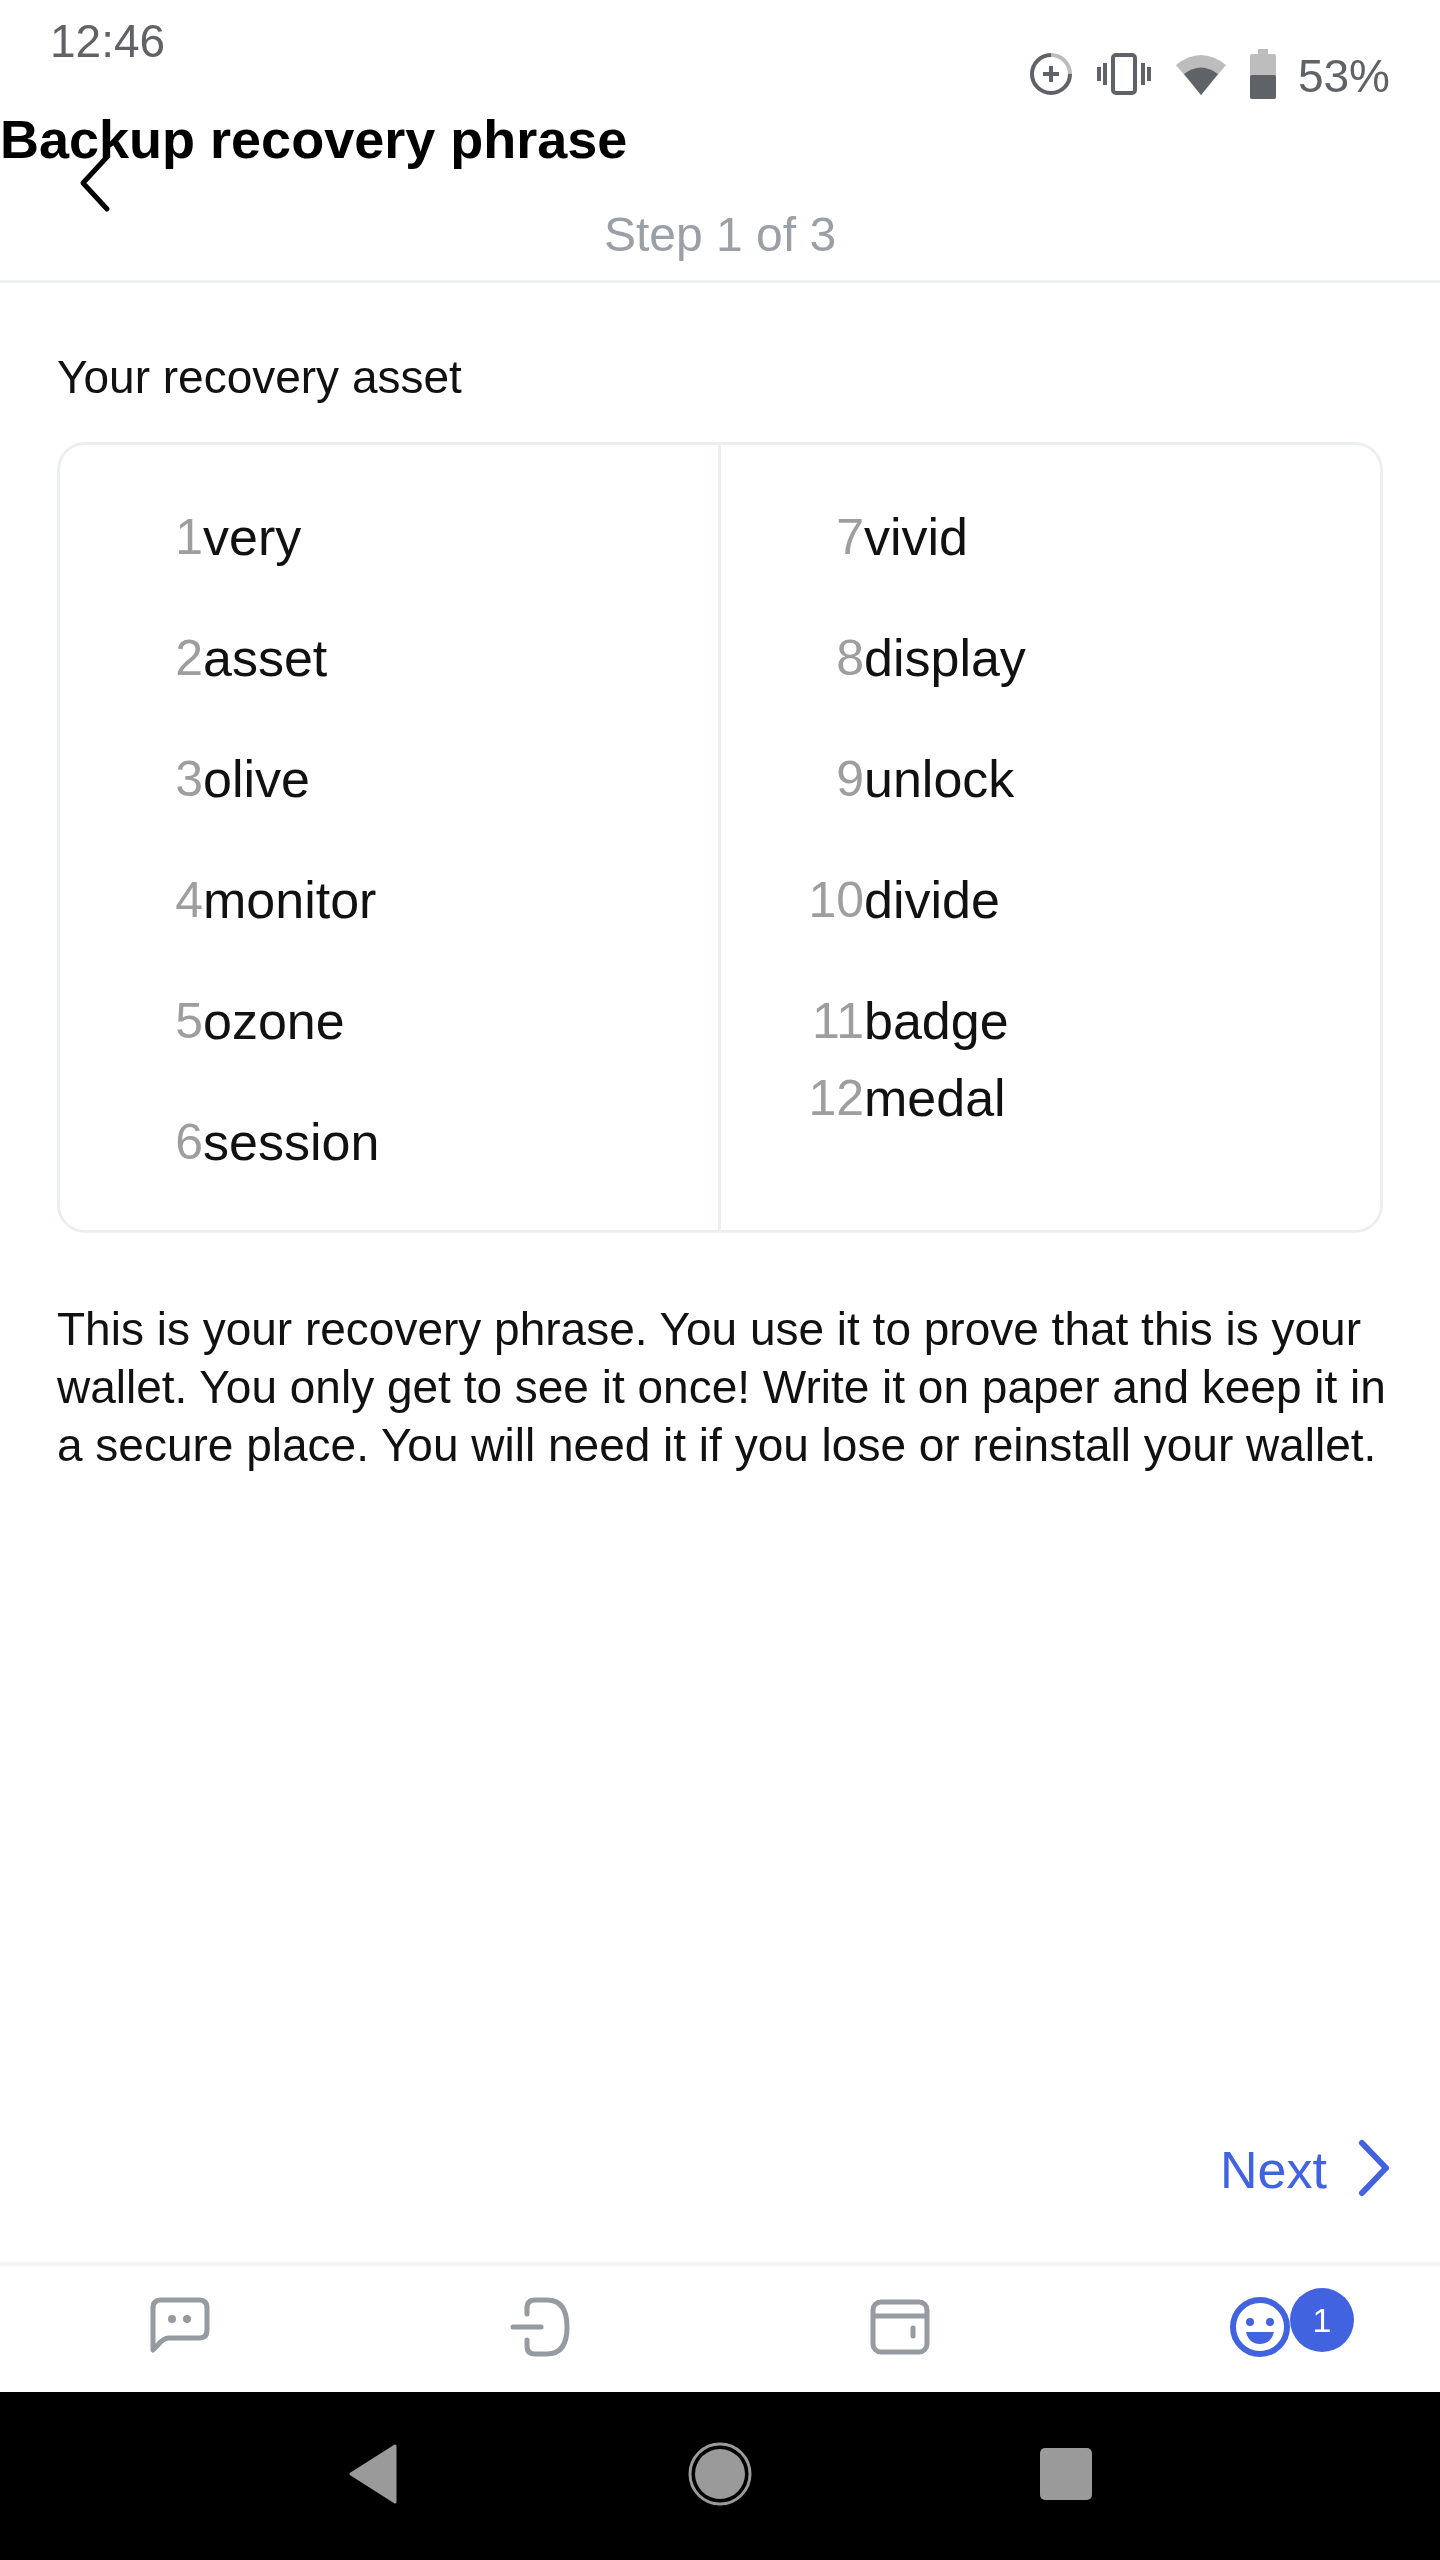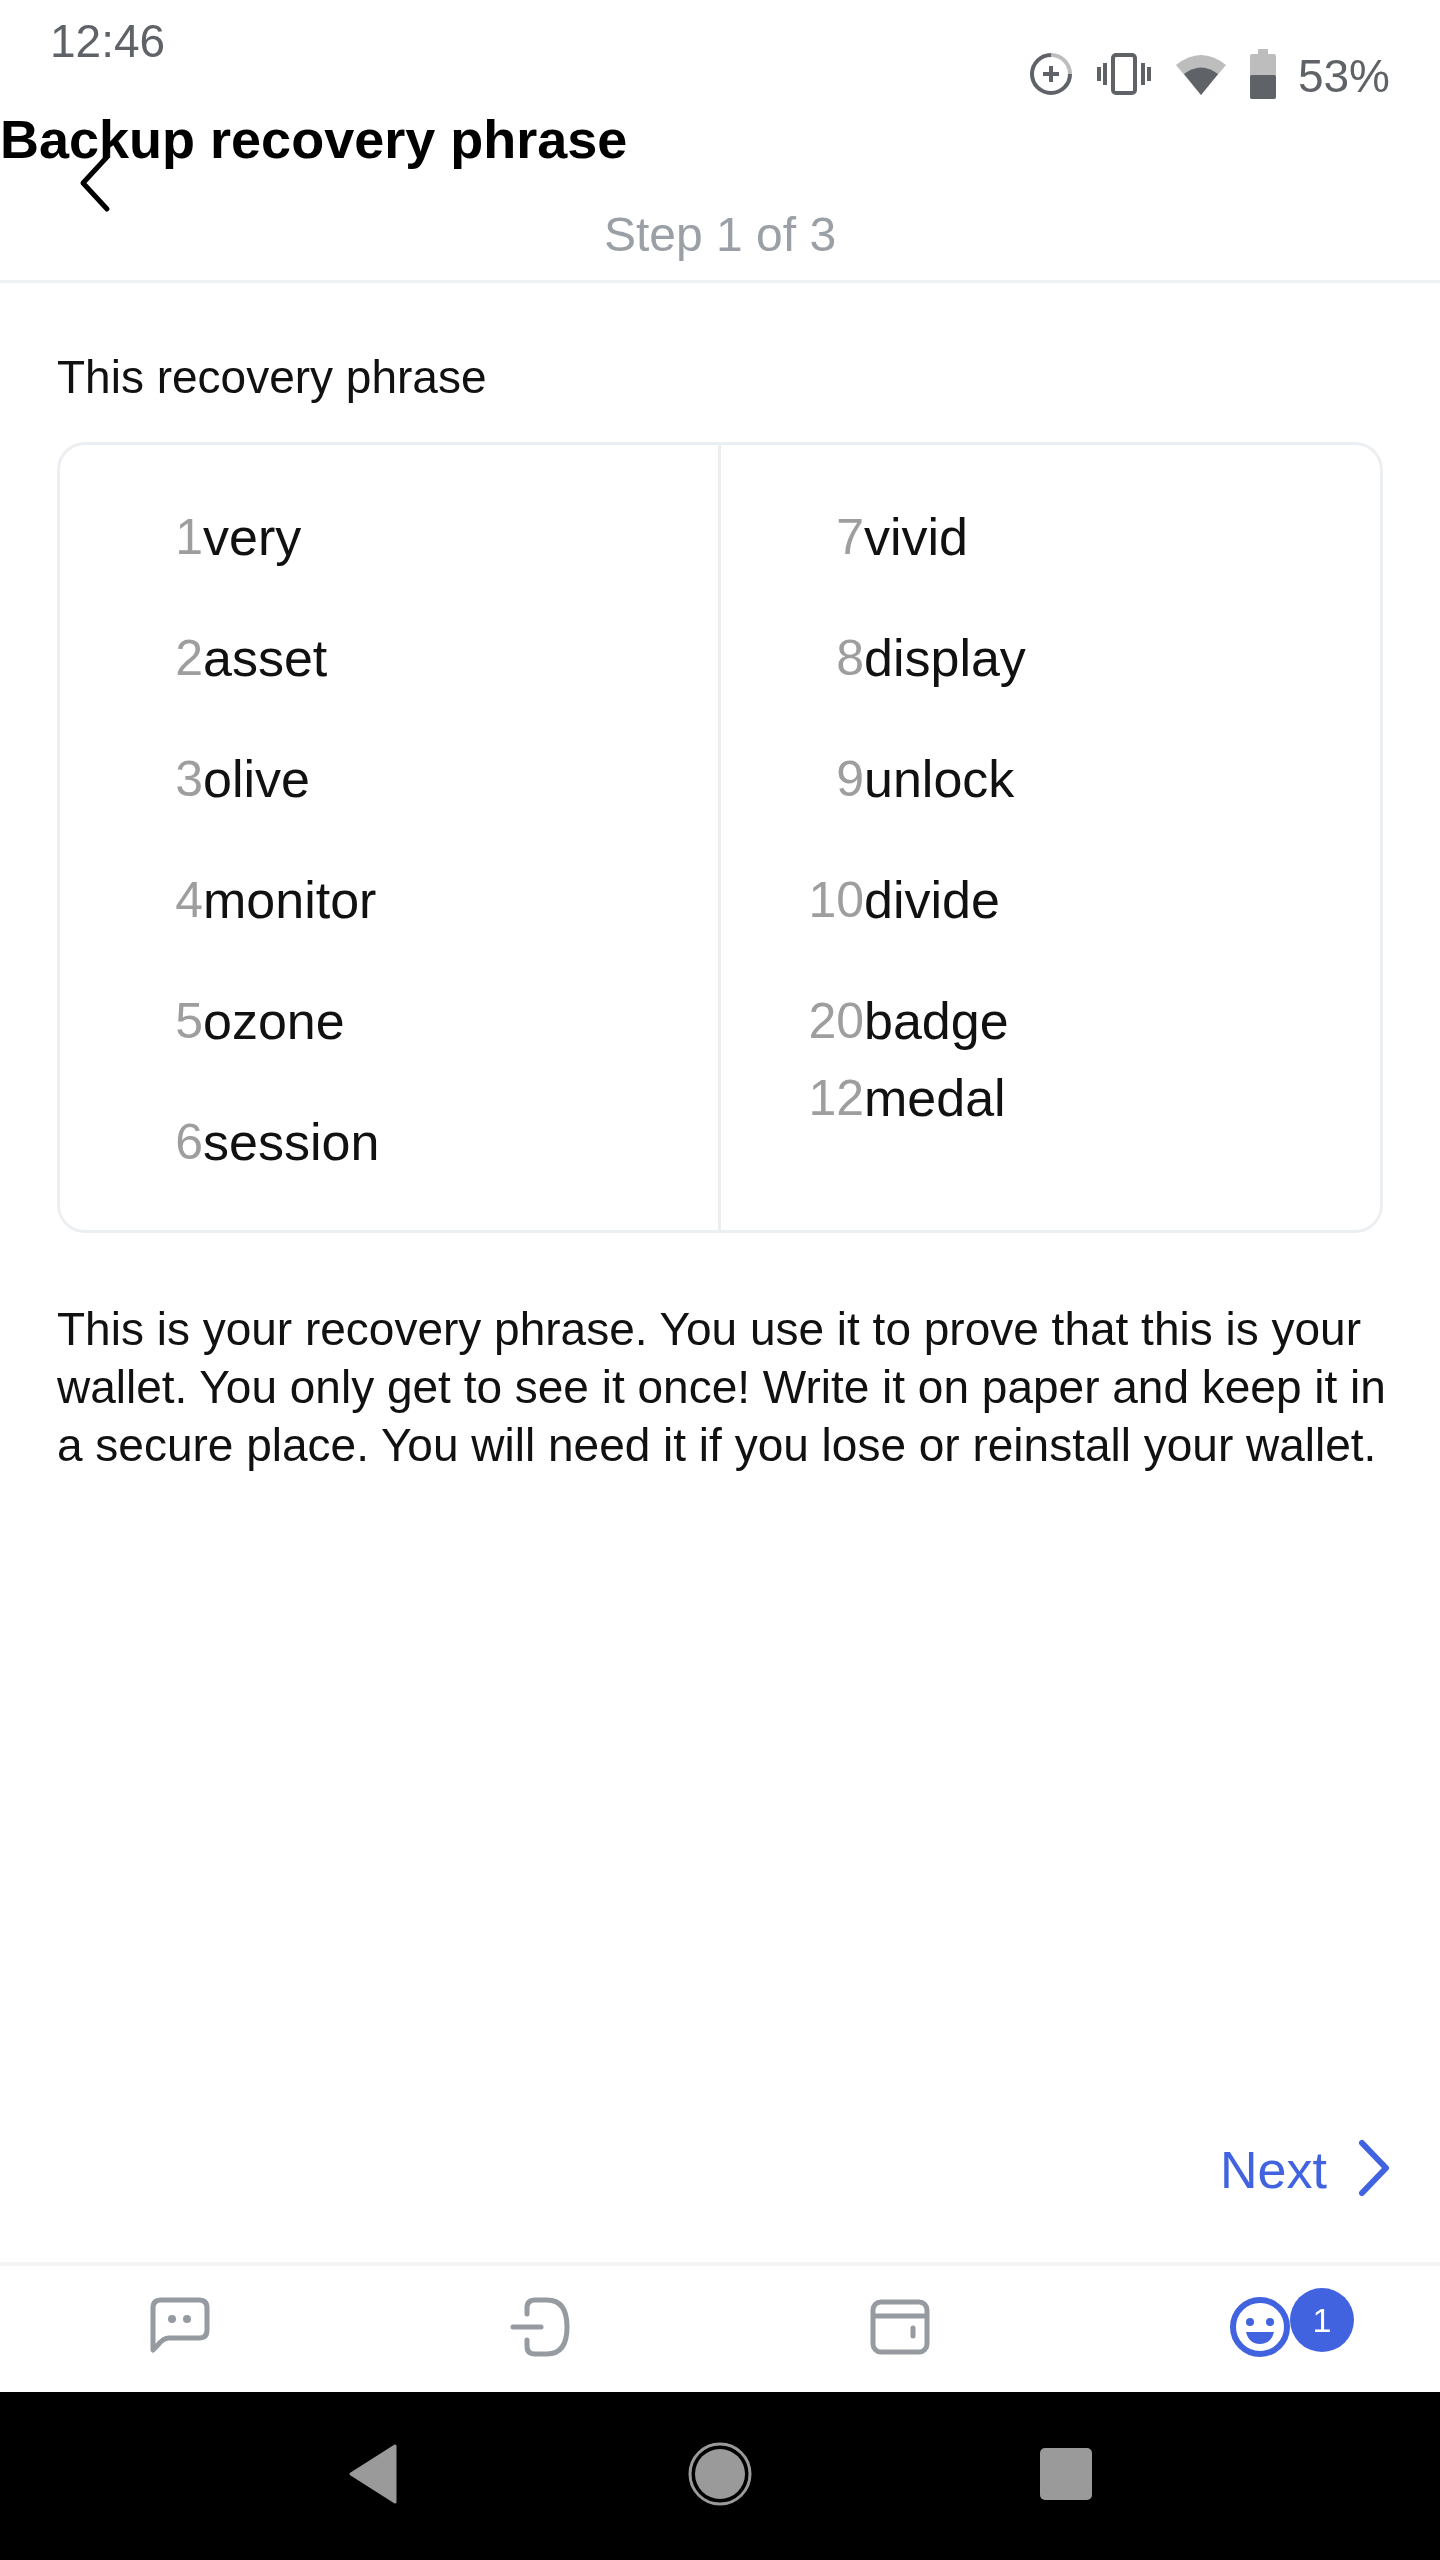--- a/index.html
+++ b/index.html
@@ -83,21 +83,21 @@
   <span>
     <svg width="40" height="60" viewBox="0 0 40 60">
         <path d="M32 4 L8 30 L32 56" fill="none" stroke="#000" stroke-width="5" stroke-linecap="round" stroke-linejoin="round"></path>
       </svg>
   </span>
 </div>
 <div class="abs title">Backup recovery phrase</div>
 <div class="abs subtitle">Step 1 of 3</div>
 <div class="abs header-divider"></div>
 
-<div class="abs section-label">This recovery phrase</div>
+<div class="abs section-label">Your recovery asset</div>
 
 <div class="abs card"></div>
 <div class="abs card-divider"></div>
 
 <div class="row" style="left:57px;top:497px;">
     <span class="num">1</span>
     <span class="word">very</span>
   </div>
 <div class="row" style="left:57px;top:618px;">
     <span class="num">2</span>
@@ -130,21 +130,21 @@
   </div>
 <div class="row" style="left:718px;top:739px;">
     <span class="num">9</span>
     <span class="word">unlock</span>
   </div>
 <div class="row" style="left:718px;top:860px;">
     <span class="num">10</span>
     <span class="word">divide</span>
   </div>
 <div class="row" style="left:718px;top:981px;">
-    <span class="num">20</span>
+    <span class="num">11</span>
     <span class="word">badge</span>
   </div>
 <div class="row" style="left:718px;top:1058px;">
     <span class="num">12</span>
     <span class="word">medal</span>
   </div>
 
 <div class="abs desc">This is your recovery phrase. You use it to prove that this is your wallet. You only get to see it once! Write it on paper and keep it in a secure place. You will need it if you lose or reinstall your wallet.</div>
 
 <div class="abs next-btn">

